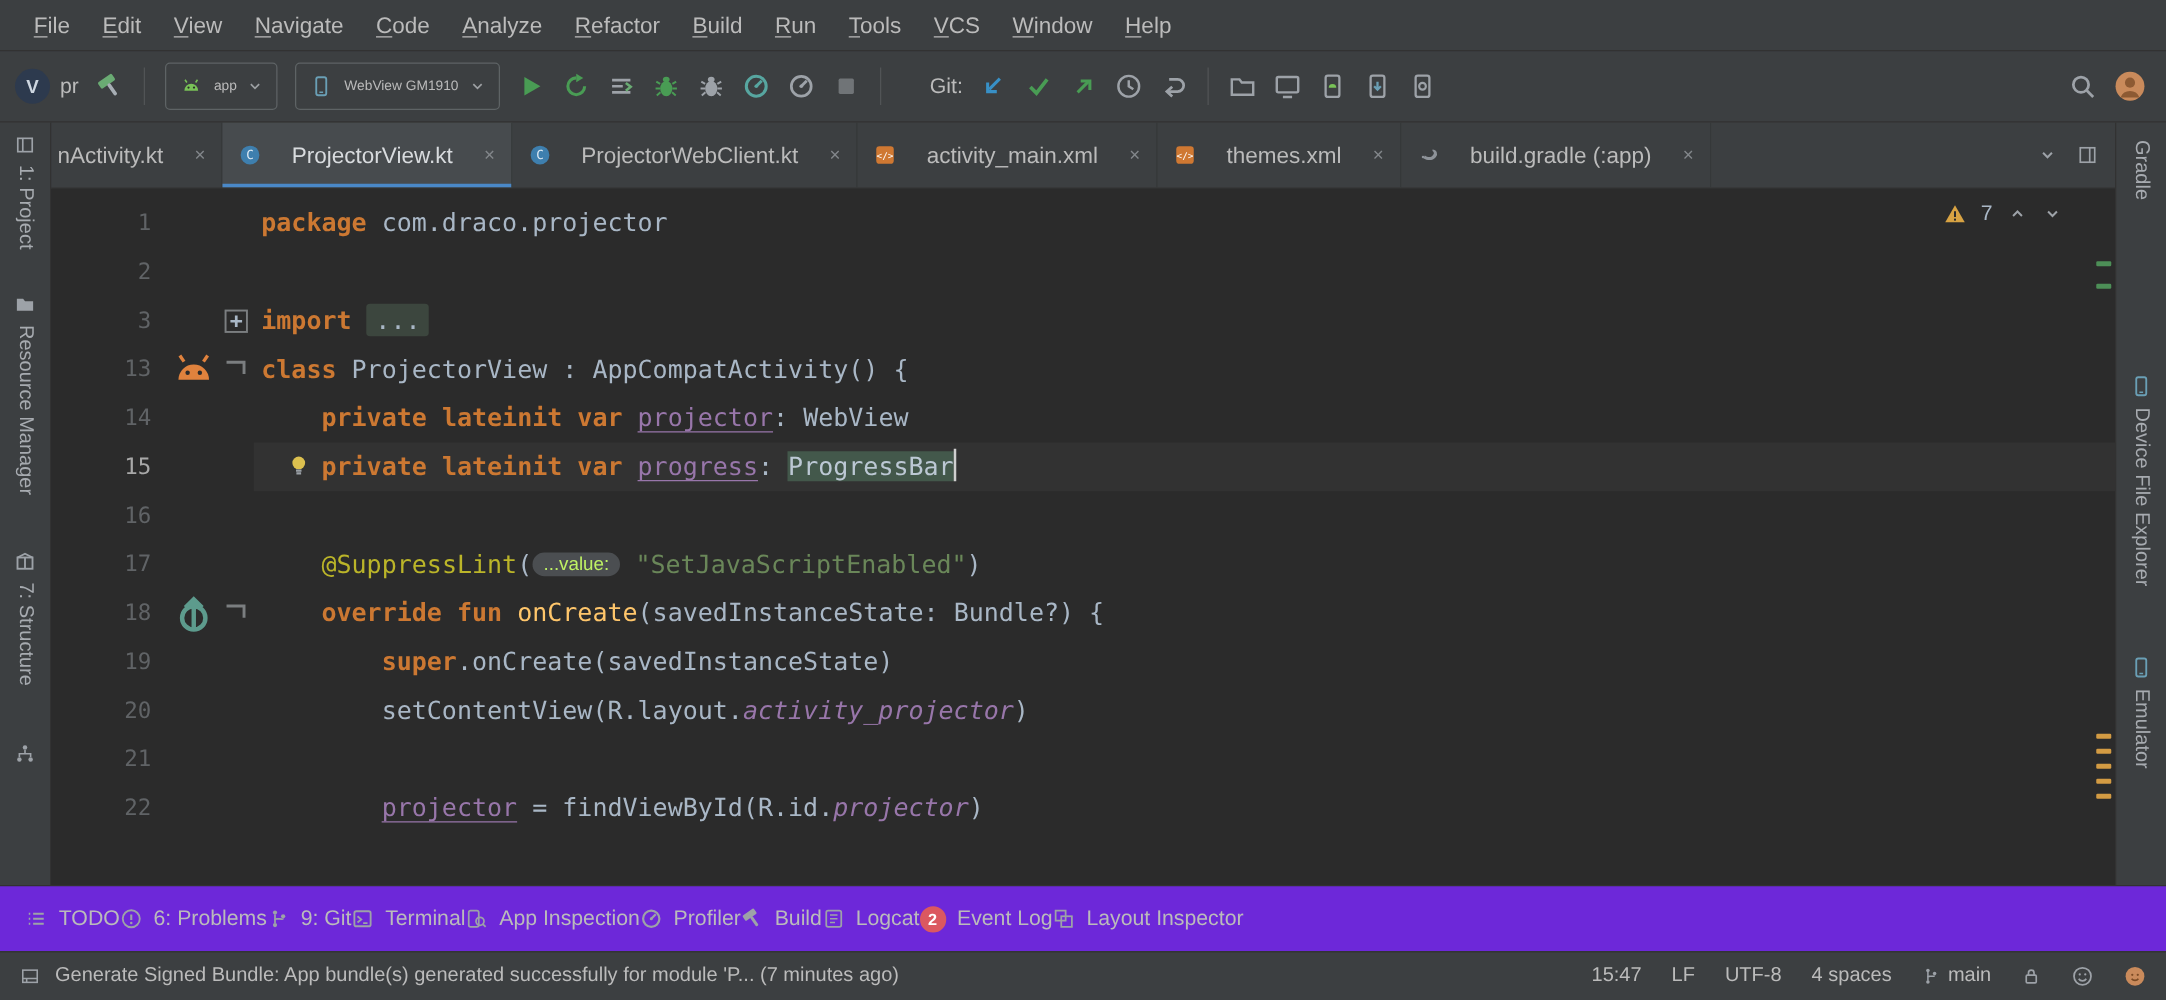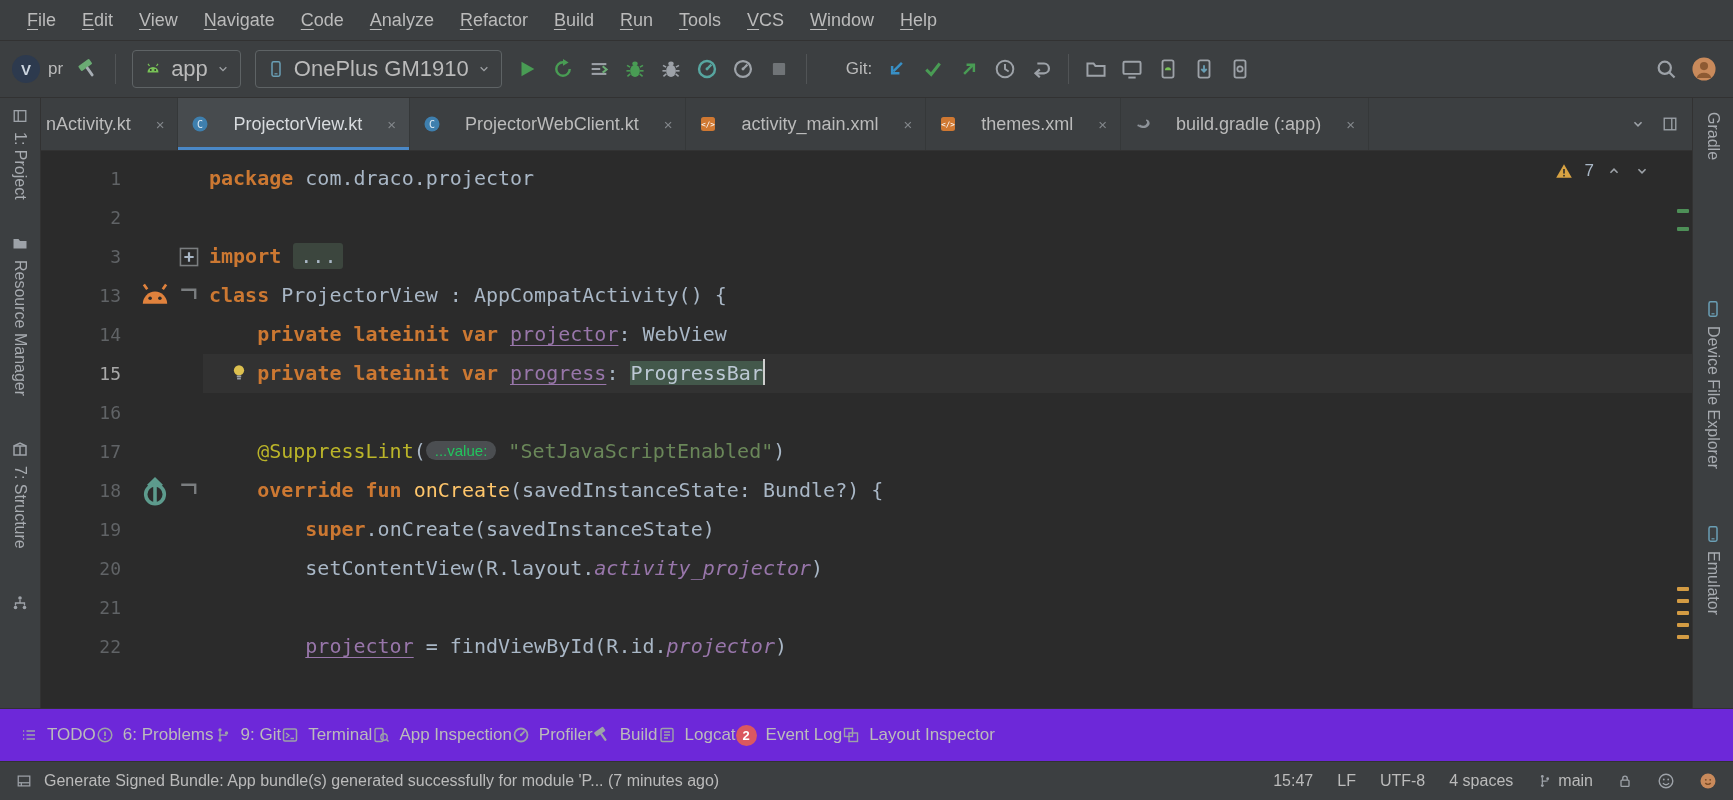--- a/index.html
+++ b/index.html
@@ -18,21 +18,21 @@
 
   
   .toolbar{height:56px;background:#3c3f41;display:flex;align-items:center;gap:14px;
            padding:0 16px 0 12px;border-bottom:1px solid #323232;flex:0 0 auto;color:#bbbbbb}
   .proj-logo{width:28px;height:28px;border-radius:50%;background:#2d3a4e;color:#cdd6e0;
              display:flex;align-items:center;justify-content:center;font-size:15px;font-weight:bold}
   .proj-label{font-size:17px;margin-left:-6px;max-width:26px;overflow:hidden;white-space:nowrap}
   .tsep{width:1px;height:30px;background:#515456;margin:0 2px;flex:0 0 auto}
   .tspacer{flex:1}
   .combo{display:flex;align-items:center;gap:9px;border:1px solid #5e6365;border-radius:4px;
-         height:36px;padding:0 11px;font-size:22px;white-space:nowrap}
+         height:36px;padding:0 11px;font-size:11px;white-space:nowrap}
   .git-label{font-size:17px;margin-left:23px}
 
   
   .workspace{flex:1;display:flex;min-height:0}
   .stripe{width:40px;background:#3c3f41;display:flex;flex-direction:column;align-items:center;flex:0 0 auto}
   .stripe.left{border-right:1px solid #323232}
   .stripe.right{border-left:1px solid #323232}
   .vtext{writing-mode:vertical-rl;color:#a7abb0;font-size:16px;white-space:nowrap;cursor:default}
   .st-ico{flex:0 0 auto}
   .center{flex:1;display:flex;flex-direction:column;min-width:0}
@@ -61,21 +61,21 @@
   .crow.current .codec{background:#323232}
   .tok-kw{color:#cc7832;font-weight:bold}
   .tok-pl{color:#a9b7c6}
   .tok-fn{color:#ffc66b}
   .tok-ann{color:#bbb529}
   .tok-str{color:#6a8759}
   .tok-fld{color:#9876aa;text-decoration:underline;text-underline-offset:4px;text-decoration-thickness:1px}
   .tok-it{color:#9876aa;font-style:italic}
   .tok-sel{color:#bcc8d4;background:#43584b}
   .tok-fold{background:#3c463e;color:#a9b7c6;padding:1px 7px;border-radius:3px}
-  .tok-hint{display:inline-block;background:#4b4e51;color:#22c55e;border-radius:10px;padding:1px 9px;
+  .tok-hint{display:inline-block;background:#4b4e51;color:#bef264;border-radius:10px;padding:1px 9px;
             font-size:15px;font-family:"Liberation Sans",sans-serif;vertical-align:2px;line-height:normal}
   .caret{display:inline-block;width:2px;height:26px;background:#cfcfcf;vertical-align:-5px}
   .bulb{position:absolute;left:26px;top:8px;width:20px;height:20px;display:inline-flex}
   .bulb svg{width:100%;height:100%}
   .inspections{position:absolute;top:10px;right:42px;display:flex;align-items:center;gap:12px;
                color:#a9b7c6;font-family:"Liberation Sans",sans-serif;font-size:17px}
   .estripe{position:absolute;right:0;top:0;bottom:0;width:16px}
   .em{position:absolute;width:12px;height:4px;right:3px;border-radius:1px}
   .emg{background:#4d8f57}.emo{background:#d39b43}
   .emg.g1{top:58px}.emg.g2{top:76px}
@@ -144,21 +144,21 @@
           </svg>
         </span>
     </div>
     <div class="combo">
       <span class="ico i18">
           <svg viewBox="0 0 18 18">
             <rect x="5" y="1.8" width="8" height="14.4" rx="1.6" fill="none" stroke="#6a9fb5" stroke-width="1.5"></rect>
             <line x1="7.5" y1="13.8" x2="10.5" y2="13.8" stroke="#6a9fb5" stroke-width="1.2"></line>
           </svg>
         </span>
-      <span>OnePlus GM1910</span>
+      <span>WebView GM1910</span>
       <span class="ico i12">
           <svg viewBox="0 0 18 18">
             <path d="M4 6.5 L9 11.5 L14 6.5" stroke="#9da0a3" stroke-width="2" fill="none"></path>
           </svg>
         </span>
     </div>
     <span class="ico">
         <svg viewBox="0 0 18 18">
           <path d="M4.5 3 L15 9 L4.5 15 Z" fill="#499c54"></path>
         </svg>

